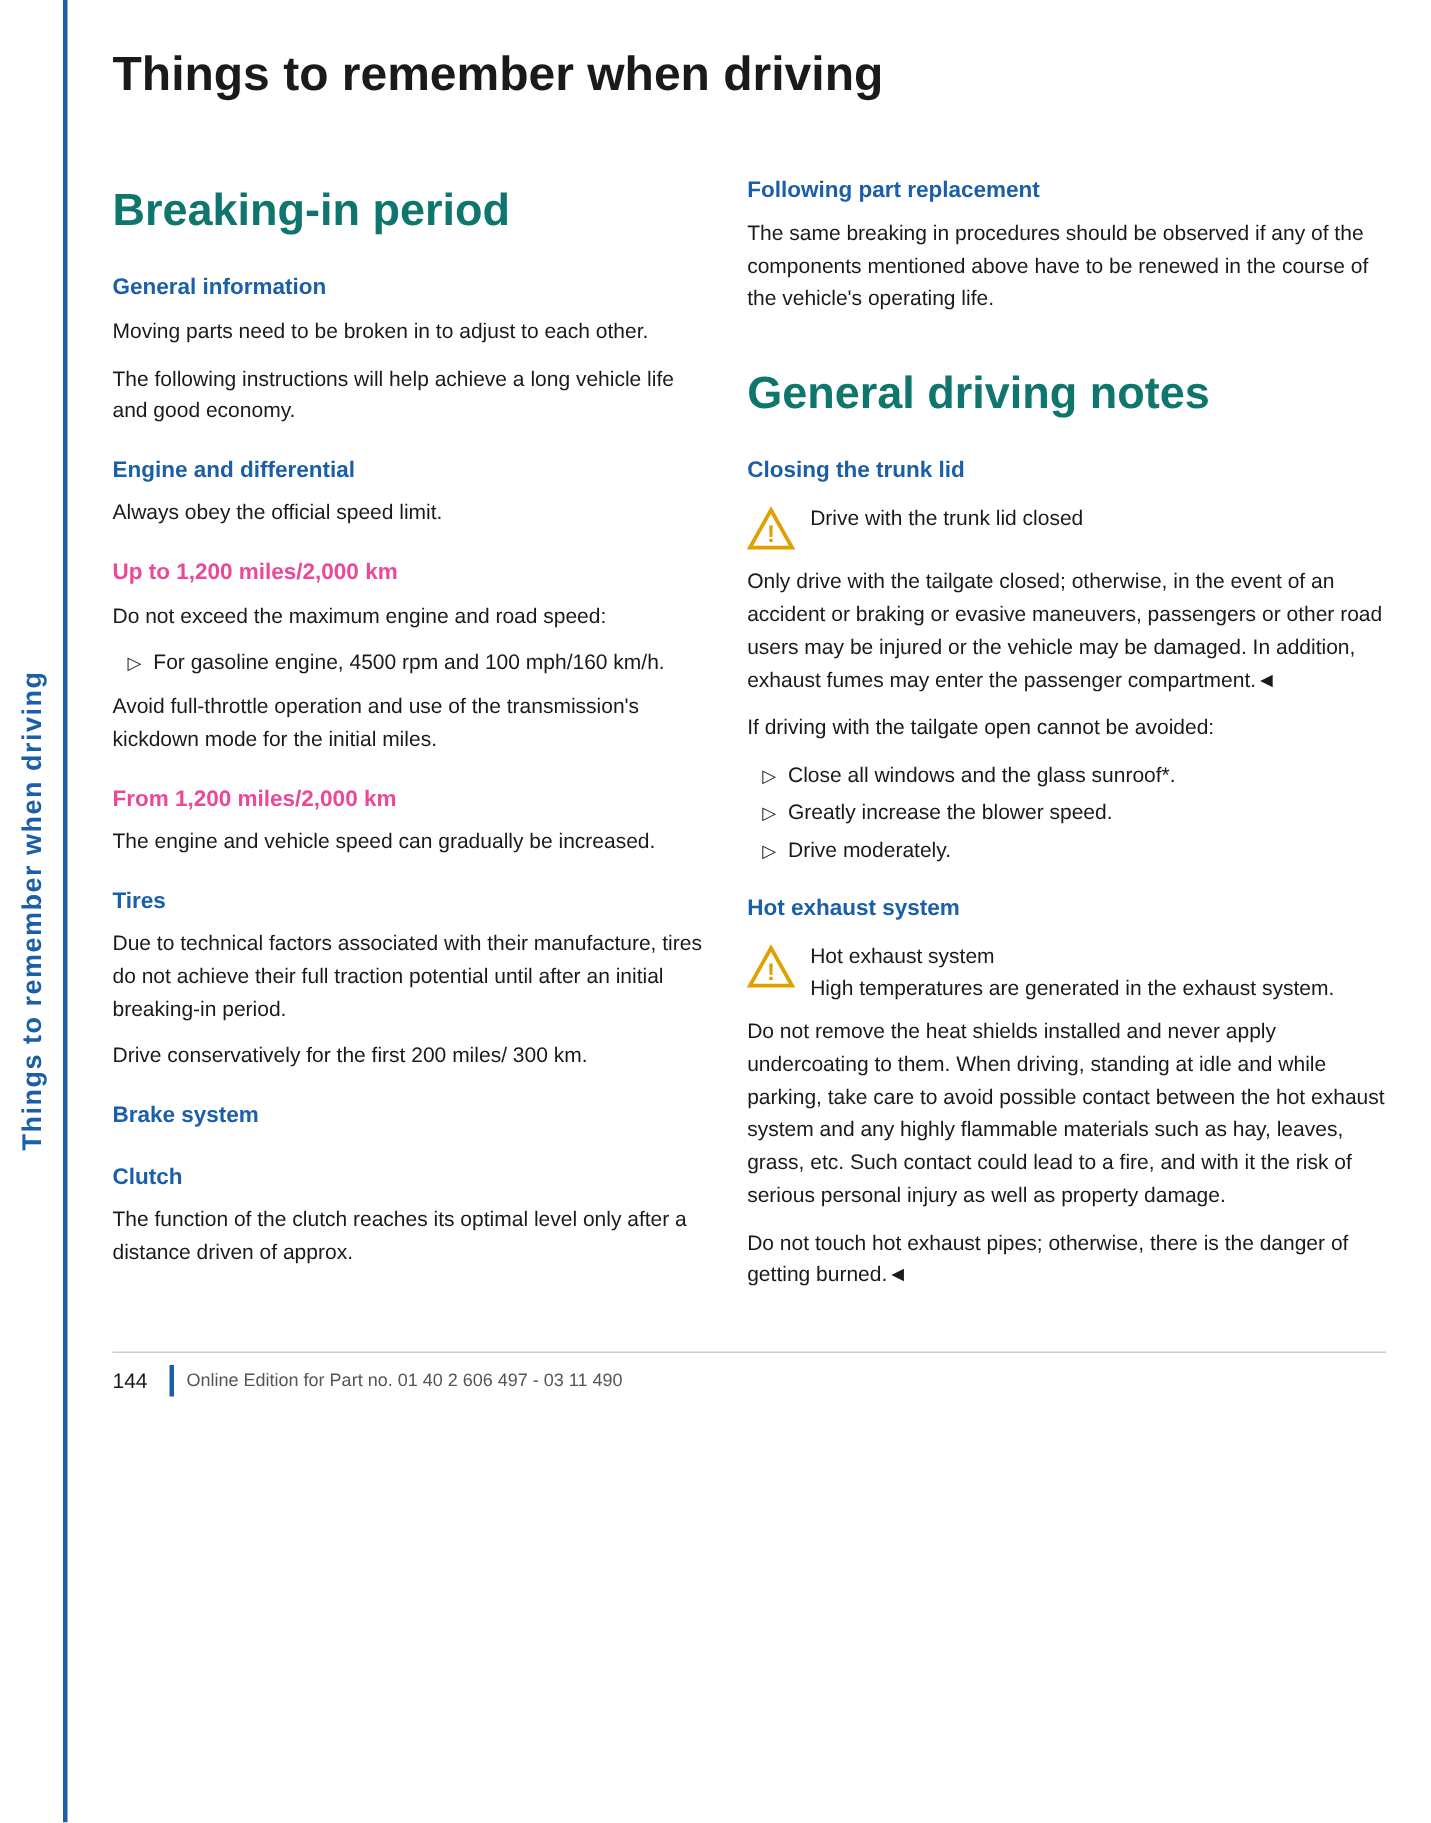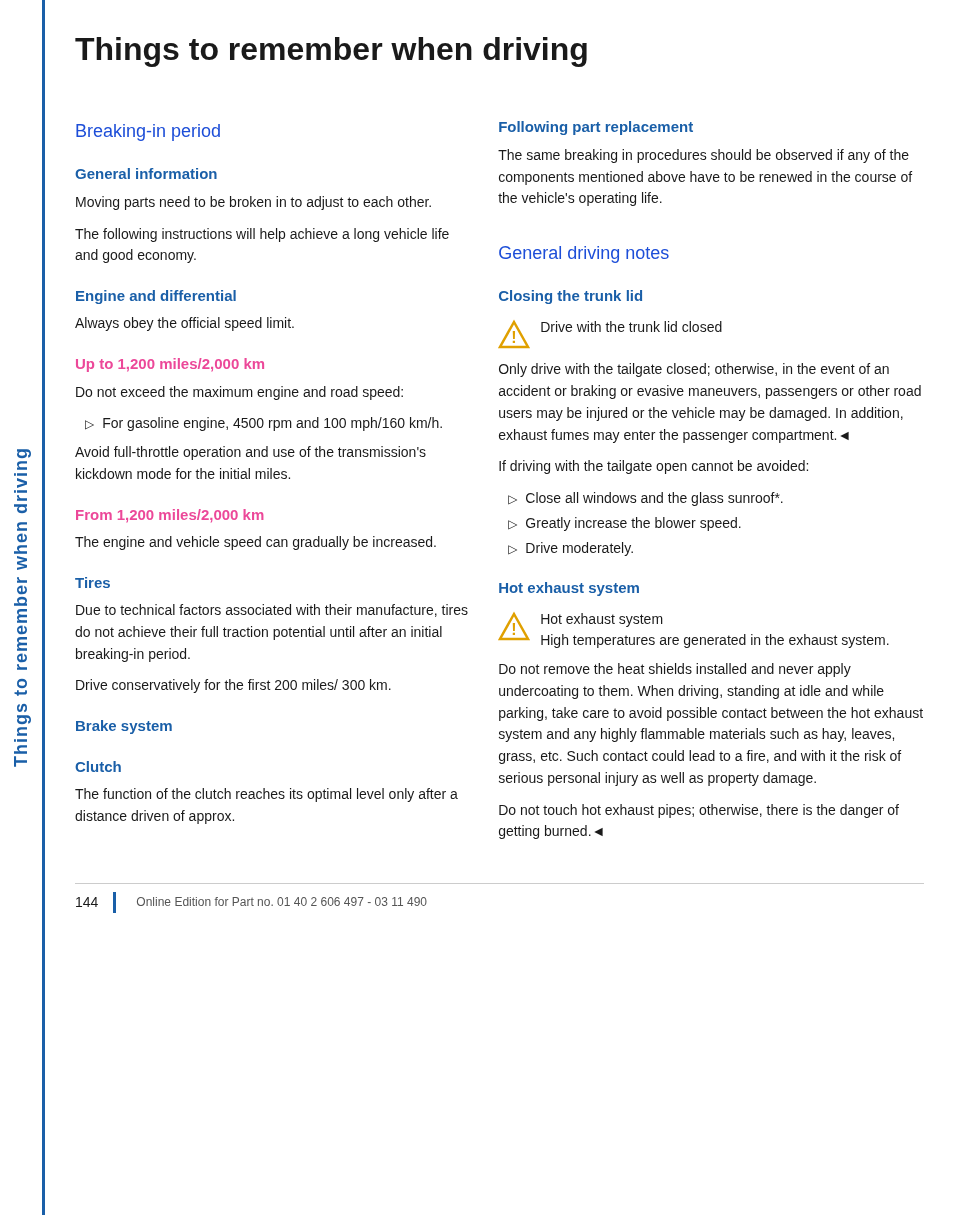--- a/index.html
+++ b/index.html
@@ -67,23 +67,23 @@
     .col-left {
       width: 48%;
     }
 
     .col-right {
       width: 52%;
     }
 
     
     .section-h2 {
-      font-size: 18px;
-      font-weight: normal;
-      color: #1d4ed8;
+      font-size: 30px;
+      font-weight: bold;
+      color: #0f766e;
       margin-bottom: 14px;
       margin-top: 20px;
     }
 
     .section-h3 {
       font-size: 15px;
       font-weight: bold;
       color: #1a5fa8;
       margin-bottom: 6px;
       margin-top: 18px;
@@ -151,21 +151,21 @@
       line-height: 1.5;
     }
 
     
     .footer {
       border-top: 1px solid #ccc;
       margin-top: 30px;
       padding-top: 8px;
       display: flex;
       align-items: center;
-      gap: 20px;
+      gap: 8px;
     }
 
     .footer-page {
       font-size: 14px;
       color: #1a1a1a;
       padding-right: 15px;
       border-right: 3px solid #1a5fa8;
     }
 
     .footer-note {

